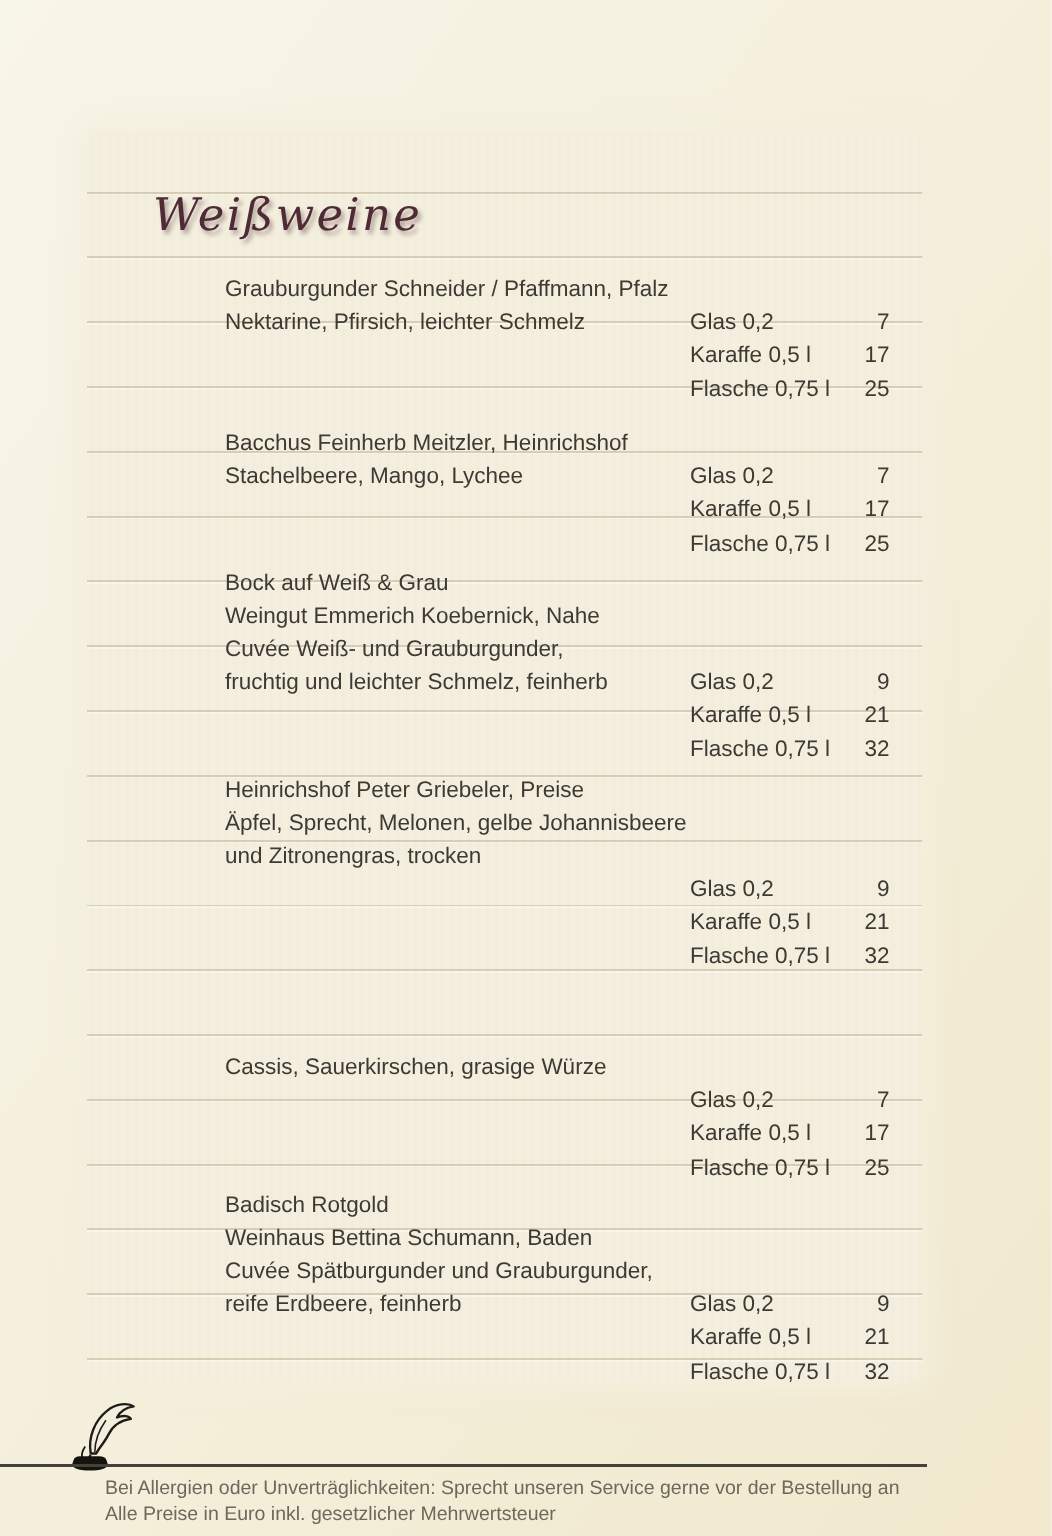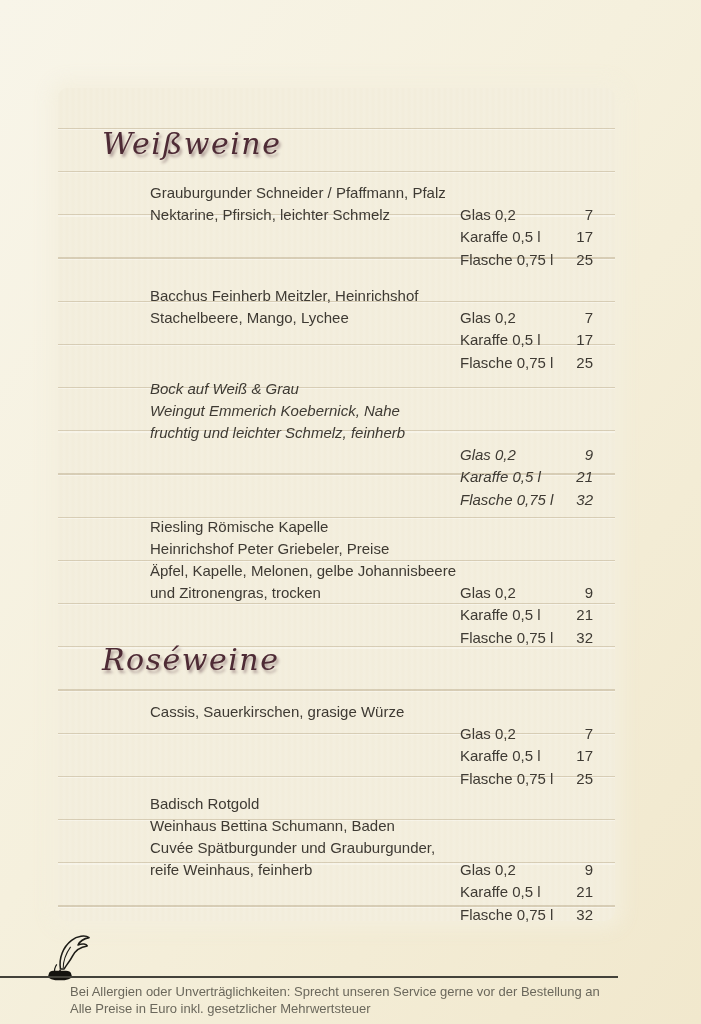--- a/index.html
+++ b/index.html
@@ -65,21 +65,21 @@
     justify-content: space-between;
     font-size: 15px;
     line-height: 22.4px;
     color: #3e3a33;
     align-items: center;
   }
   .pv { text-align: right; }
 
   #wine-0 { top: 94px; }
   #wine-1 { top: 197px; }
-  #wine-2 { top: 290px; font-style: italic; }
+  #wine-2 { top: 290px; }
   #wine-3 { top: 428px; }
   #wine-4 { top: 613px; }
   #wine-5 { top: 705px; }
 
   
   .footer-rule {
     position: absolute;
     left: 0; top: 976px;
     width: 618px; height: 2px;
     background: #43423a;
@@ -143,62 +143,61 @@
           <span class="pl">Flasche 0,75 l</span>
           <span class="pv">25</span>
         </div>
     </div>
   </div>
 
   <div class="wine" id="wine-2">
     <div>
       <div class="wl">Bock auf Weiß &amp; Grau</div>
       <div class="wl">Weingut Emmerich Koebernick, Nahe</div>
+      <div class="wl">Cuvée Weiß- und Grauburgunder,</div>
       <div class="wl">fruchtig und leichter Schmelz, feinherb</div>
     </div>
     <div class="prices pt3">
       <div class="pr">
           <span class="pl">Glas 0,2</span>
           <span class="pv">9</span>
         </div>
       <div class="pr">
           <span class="pl">Karaffe 0,5 l</span>
           <span class="pv">21</span>
         </div>
       <div class="pr">
           <span class="pl">Flasche 0,75 l</span>
           <span class="pv">32</span>
         </div>
     </div>
   </div>
 
   <div class="wine" id="wine-3">
     <div>
-      <div class="wl">Riesling Römische Kapelle</div>
       <div class="wl">Heinrichshof Peter Griebeler, Preise</div>
-      <div class="wl">Äpfel, Kapelle, Melonen, gelbe Johannisbeere</div>
+      <div class="wl">Äpfel, Sprecht, Melonen, gelbe Johannisbeere</div>
       <div class="wl">und Zitronengras, trocken</div>
     </div>
     <div class="prices pt3">
       <div class="pr">
           <span class="pl">Glas 0,2</span>
           <span class="pv">9</span>
         </div>
       <div class="pr">
           <span class="pl">Karaffe 0,5 l</span>
           <span class="pv">21</span>
         </div>
       <div class="pr">
           <span class="pl">Flasche 0,75 l</span>
           <span class="pv">32</span>
         </div>
     </div>
   </div>
 
-  <h1 class="section-title" id="title-rose">Roséweine</h1>
 
   <div class="wine" id="wine-4">
     <div>
       <div class="wl">Cassis, Sauerkirschen, grasige Würze</div>
     </div>
     <div class="prices pt1">
       <div class="pr">
           <span class="pl">Glas 0,2</span>
           <span class="pv">7</span>
         </div>
@@ -211,21 +210,21 @@
           <span class="pv">25</span>
         </div>
     </div>
   </div>
 
   <div class="wine" id="wine-5">
     <div>
       <div class="wl">Badisch Rotgold</div>
       <div class="wl">Weinhaus Bettina Schumann, Baden</div>
       <div class="wl">Cuvée Spätburgunder und Grauburgunder,</div>
-      <div class="wl">reife Weinhaus, feinherb</div>
+      <div class="wl">reife Erdbeere, feinherb</div>
     </div>
     <div class="prices pt3">
       <div class="pr">
           <span class="pl">Glas 0,2</span>
           <span class="pv">9</span>
         </div>
       <div class="pr">
           <span class="pl">Karaffe 0,5 l</span>
           <span class="pv">21</span>
         </div>

